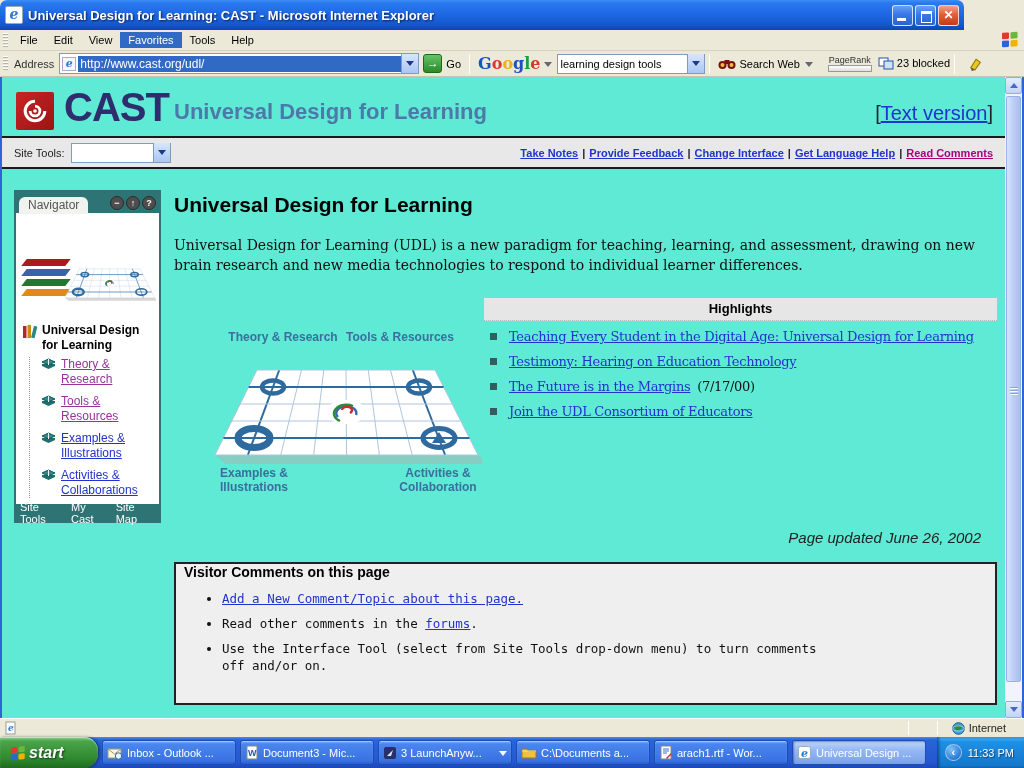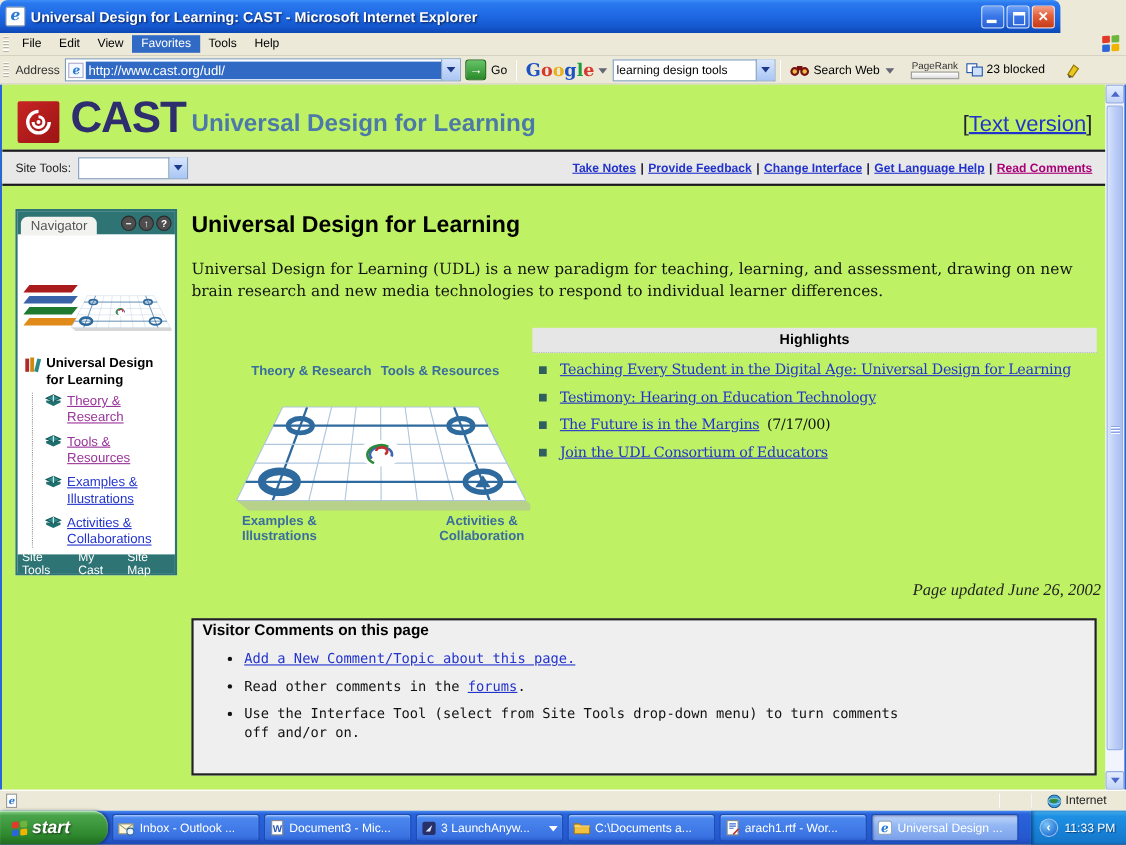--- a/index.html
+++ b/index.html
@@ -61,21 +61,21 @@
   .gq-text{flex:1;font-size:11px;color:#000;white-space:nowrap;overflow:hidden;}
   .toolbtn{display:flex;align-items:center;gap:4px;padding:0 4px;font-size:11px;color:#000;}
   .pagerank{display:flex;flex-direction:column;align-items:center;margin:0 6px;}
   .pagerank .pr-label{font-size:9px;color:#333;line-height:10px;}
   .pagerank .pr-bar{width:44px;height:7px;border:1px solid #999;background:linear-gradient(180deg,#fff,#ddd);}
   .blocked{display:flex;align-items:flex-start;gap:3px;font-size:11px;}
 
   
   .viewport{position:absolute;left:0;top:77px;width:1024px;height:641px;
     border-left:2px solid #2a66d8;border-right:2px solid #2a66d8;background:#fff;}
-  .page{position:absolute;left:0;top:0;width:1003px;height:641px;background:#bef264;overflow:hidden;}
+  .page{position:absolute;left:0;top:0;width:1003px;height:641px;background:#5eead4;overflow:hidden;}
 
   .cast-logo{position:absolute;left:14px;top:15px;width:38px;height:38px;border-radius:2px;
     background:linear-gradient(135deg,#c82424,#9c1414);display:flex;align-items:center;justify-content:center;}
   .cast-brand{position:absolute;left:62px;top:8px;font-size:40px;font-weight:bold;letter-spacing:-1px;
     color:var(--brand-navy,#2e2e6e);}
   .site-title{position:absolute;left:172px;top:22px;font-size:22px;font-weight:bold;color:var(--header-blue,#4d79a8);}
   .text-version{position:absolute;right:12px;top:25px;font-family:Liberation Sans, sans-serif;font-size:20px;color:#223;}
   .text-version a{color:var(--link-blue,#2233cc);text-decoration:underline;cursor:pointer;}
 
   .sitetools-row{position:absolute;left:0;top:59px;width:1003px;height:33px;background:#e8e8e8;
@@ -121,22 +121,22 @@
 
   .highlights{position:absolute;left:482px;top:221px;width:513px;}
   .hl-head{height:23px;background:#e6e6e6;border-bottom:1px dotted #b8b8b8;
     text-align:center;font-size:13px;font-weight:bold;line-height:22px;color:#000;}
   .hl-items{padding:8px 6px 0 6px;}
   .hl-item{display:flex;margin-bottom:10px;font-family:"DejaVu Serif",serif;font-size:13px;letter-spacing:-0.3px;}
   .hl-bullet{flex:0 0 7px;width:7px;height:7px;background:#2f5f5f;margin:4px 12px 0 0;}
   .hl-item a{color:var(--link-blue,#2233cc);text-decoration:underline;cursor:pointer;}
   .hl-suffix{color:#111;margin-left:3px;}
 
-  .page-updated{position:absolute;right:4px;top:452px;width:400px;text-align:right;
-    font-family:Liberation Serif, serif;font-style:italic;font-size:15px;color:#222;}
+  .page-updated{position:absolute;right:24px;top:452px;width:400px;text-align:right;
+    font-family:Liberation Sans, sans-serif;font-style:italic;font-size:15px;color:#222;}
 
   .comments-box{position:absolute;left:172px;top:485px;width:823px;height:143px;
     background:#efefef;border:2px solid #222;}
   .cb-title{font-size:14px;font-weight:bold;color:#000;padding:0 8px;}
   .cb-list{margin:10px 0 0 46px;padding:0;font-family:"DejaVu Sans Mono",monospace;font-size:12.5px;
     line-height:17px;color:#111;}
   .cb-list li{margin-bottom:8px;max-width:620px;}
   .cb-list a{color:var(--link-blue,#2233cc);text-decoration:underline;cursor:pointer;}
 
   

